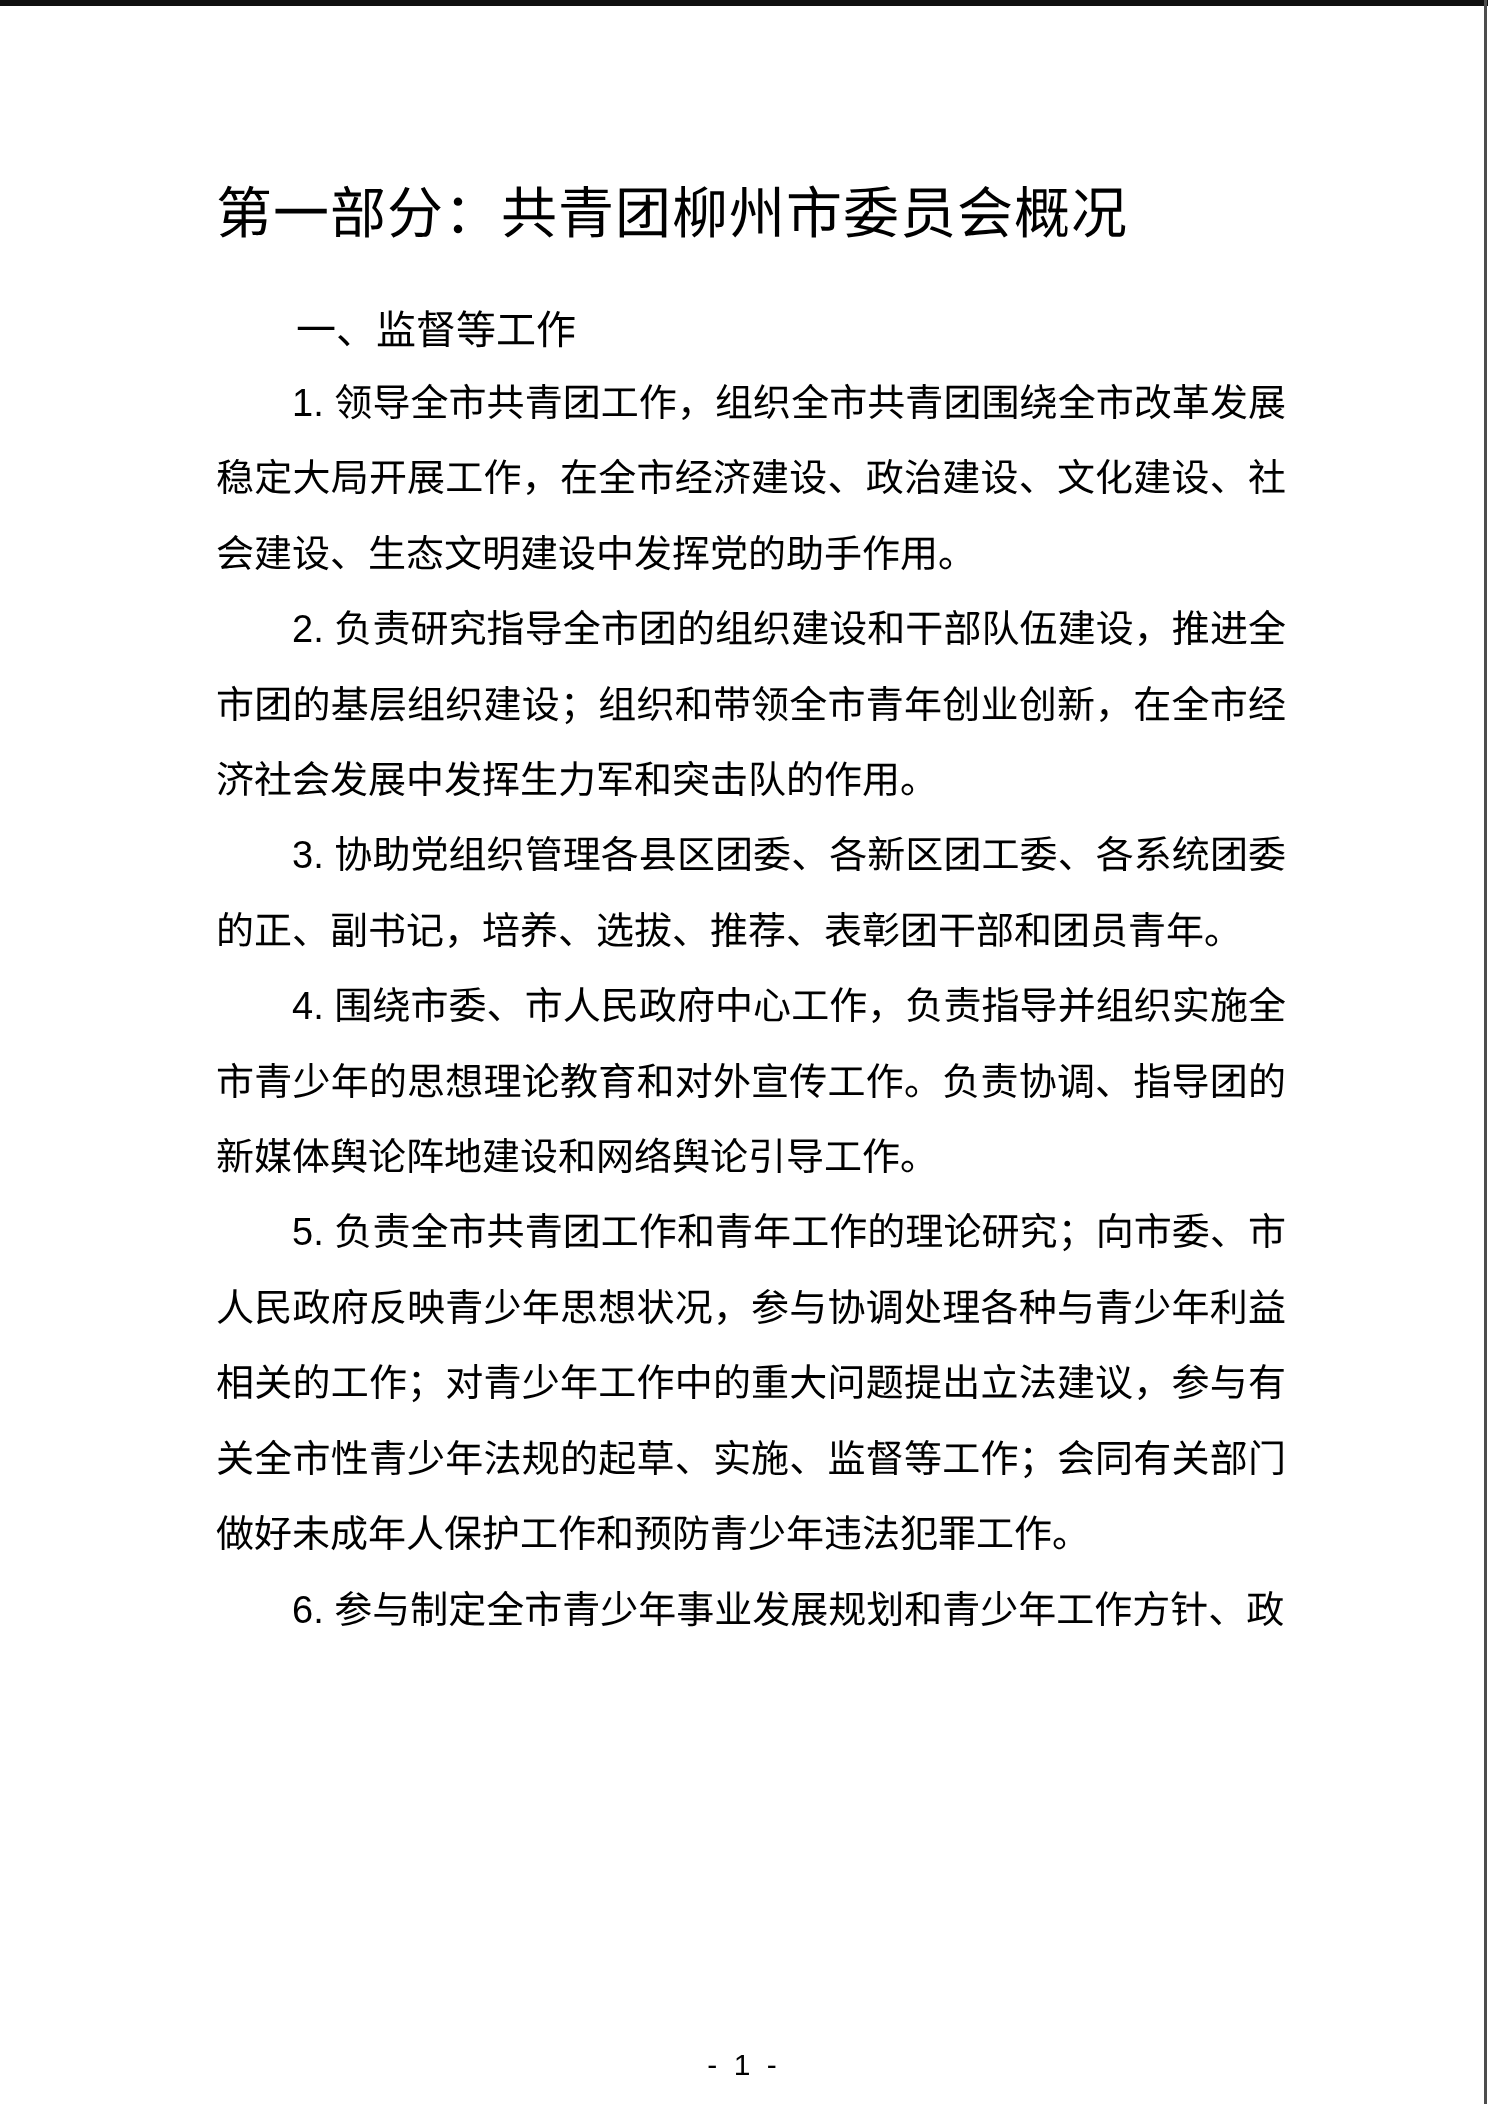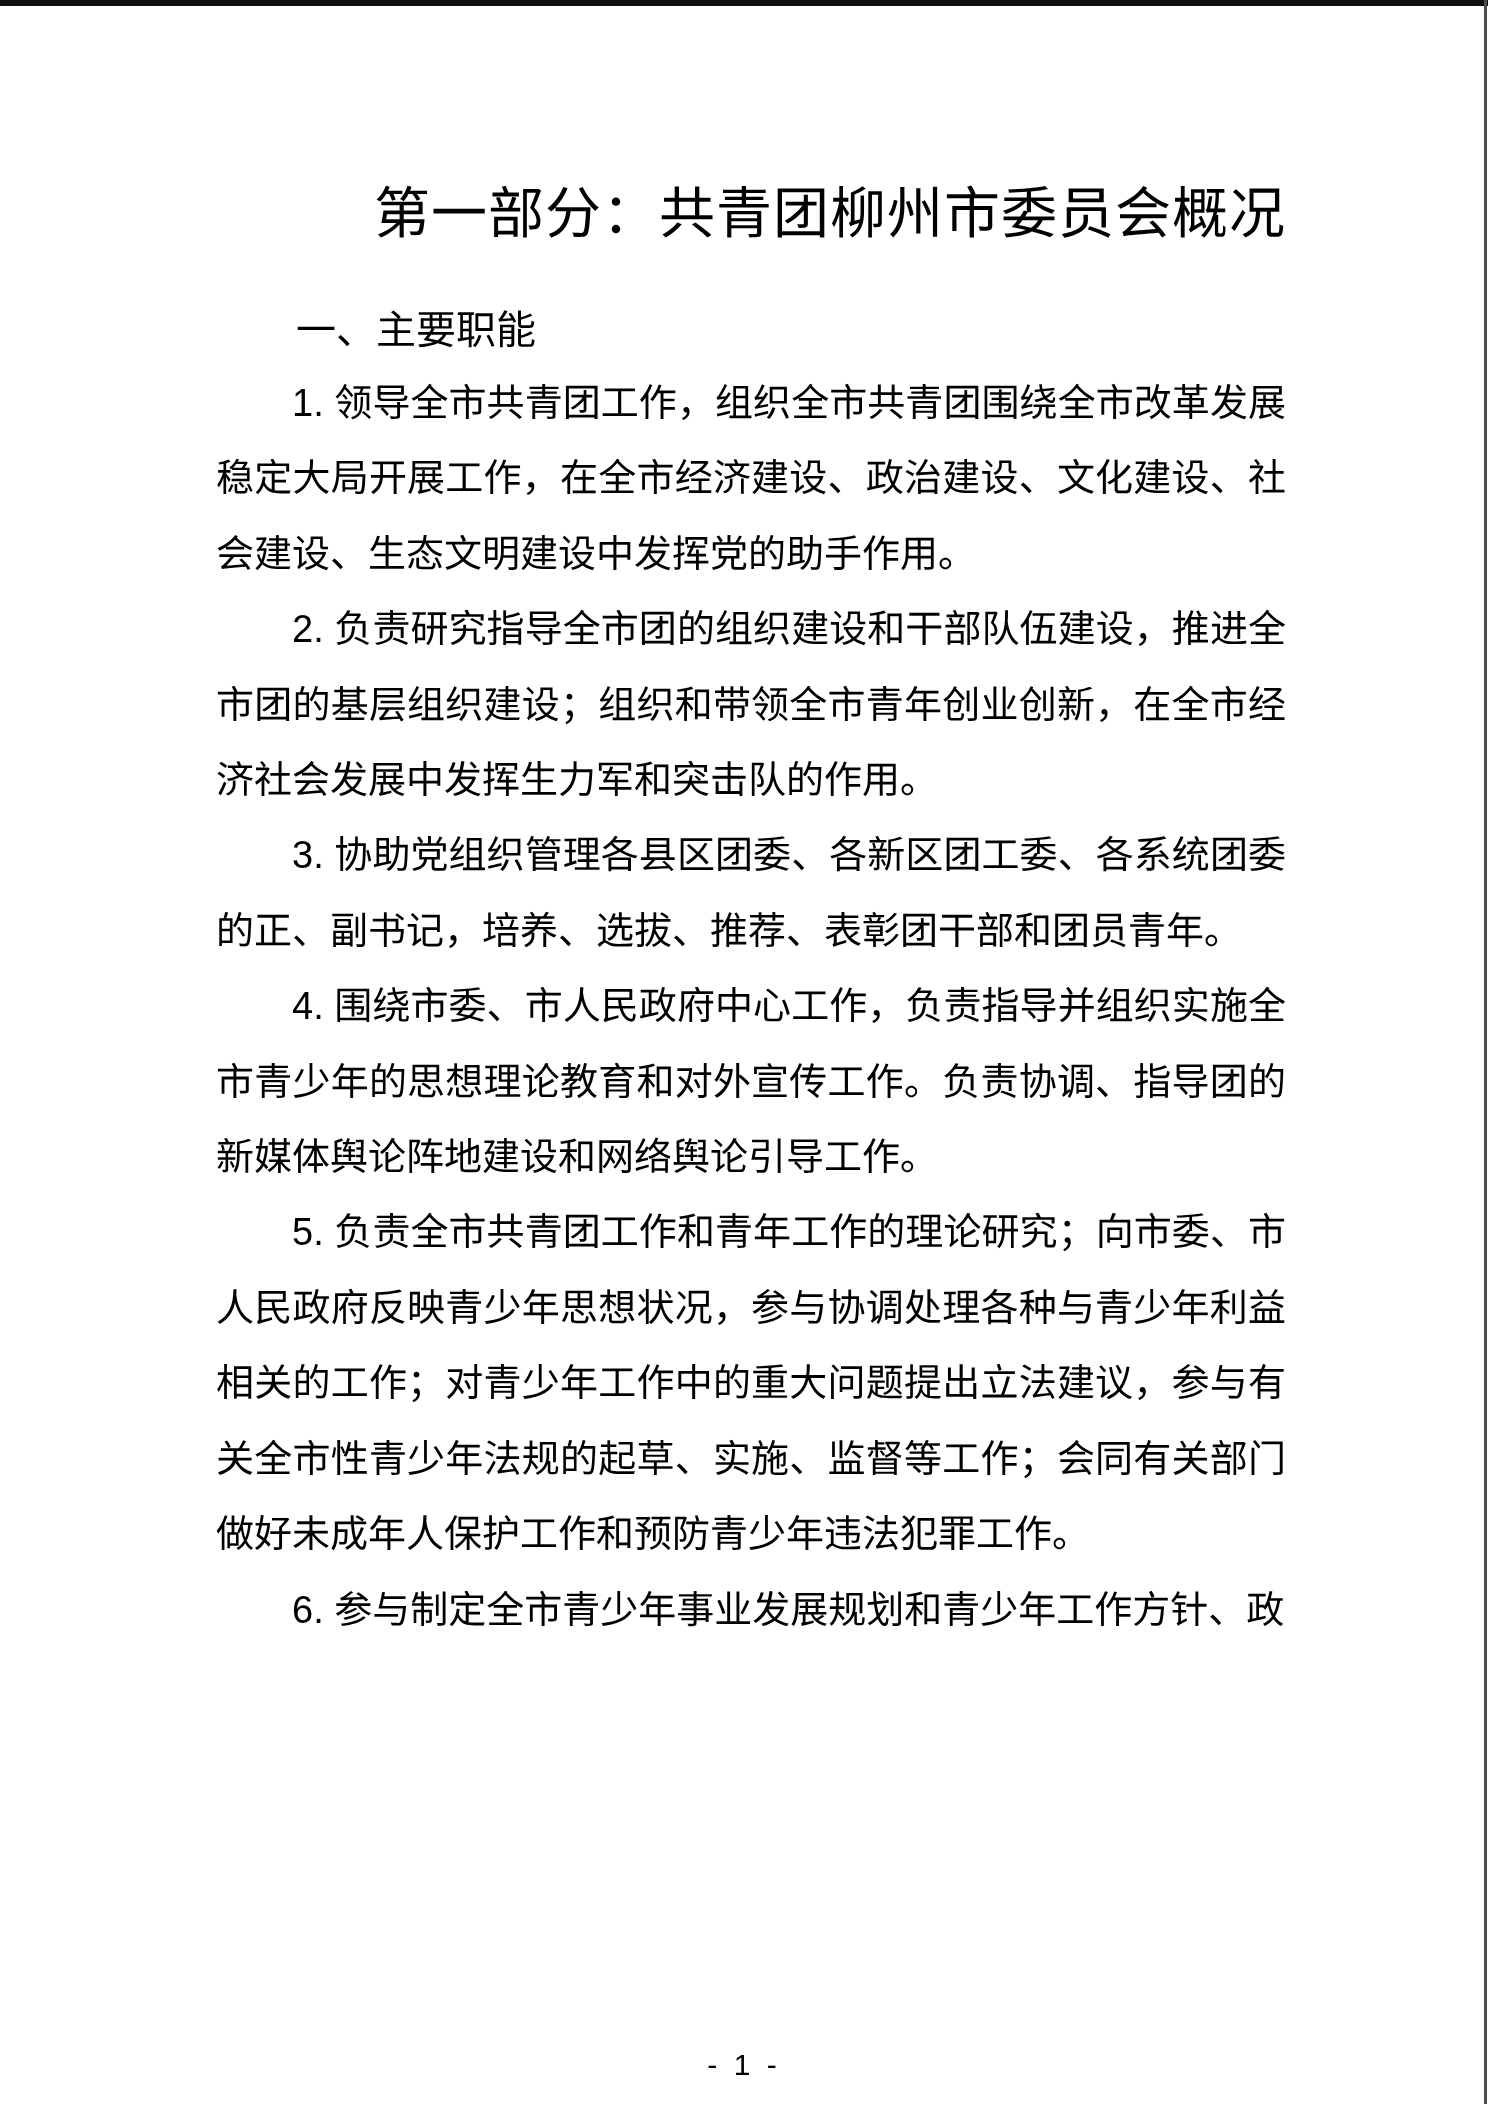--- a/index.html
+++ b/index.html
@@ -31,21 +31,21 @@
     background: #4d4d4d;
   }
   .doc-title {
     position: absolute;
     left: 216px;
     top: 147px;
     width: 1070px;
     font-size: 56px;
     line-height: 58px;
     font-weight: 500;
-    text-align: right;
+    text-align: left;
     letter-spacing: 1px;
     white-space: nowrap;
   }
   .section-heading {
     position: absolute;
     left: 296px;
     top: 275px;
     font-size: 40px;
     line-height: 44px;
     font-weight: 400;
@@ -81,21 +81,21 @@
 </head>
 <body>
 
 <div class="page">
 
   <div class="scan-edge-top"></div>
   <div class="scan-edge-right"></div>
 
   <h1 class="doc-title">第一部分：共青团柳州市委员会概况</h1>
 
-  <h2 class="section-heading">一、主要职能</h2>
+  <h2 class="section-heading">一、监督等工作</h2>
 
   <div class="body-text">
     <p>1. 领导全市共青团工作，组织全市共青团围绕全市改革发展稳定大局开展工作，在全市经济建设、政治建设、文化建设、社会建设、生态文明建设中发挥党的助手作用。</p>
     <p>2. 负责研究指导全市团的组织建设和干部队伍建设，推进全市团的基层组织建设；组织和带领全市青年创业创新，在全市经济社会发展中发挥生力军和突击队的作用。</p>
     <p>3. 协助党组织管理各县区团委、各新区团工委、各系统团委的正、副书记，培养、选拔、推荐、表彰团干部和团员青年。</p>
     <p>4. 围绕市委、市人民政府中心工作，负责指导并组织实施全市青少年的思想理论教育和对外宣传工作。负责协调、指导团的新媒体舆论阵地建设和网络舆论引导工作。</p>
     <p>5. 负责全市共青团工作和青年工作的理论研究；向市委、市人民政府反映青少年思想状况，参与协调处理各种与青少年利益相关的工作；对青少年工作中的重大问题提出立法建议，参与有关全市性青少年法规的起草、实施、监督等工作；会同有关部门做好未成年人保护工作和预防青少年违法犯罪工作。</p>
     <p>6. 参与制定全市青少年事业发展规划和青少年工作方针、政</p>
   </div>
 

